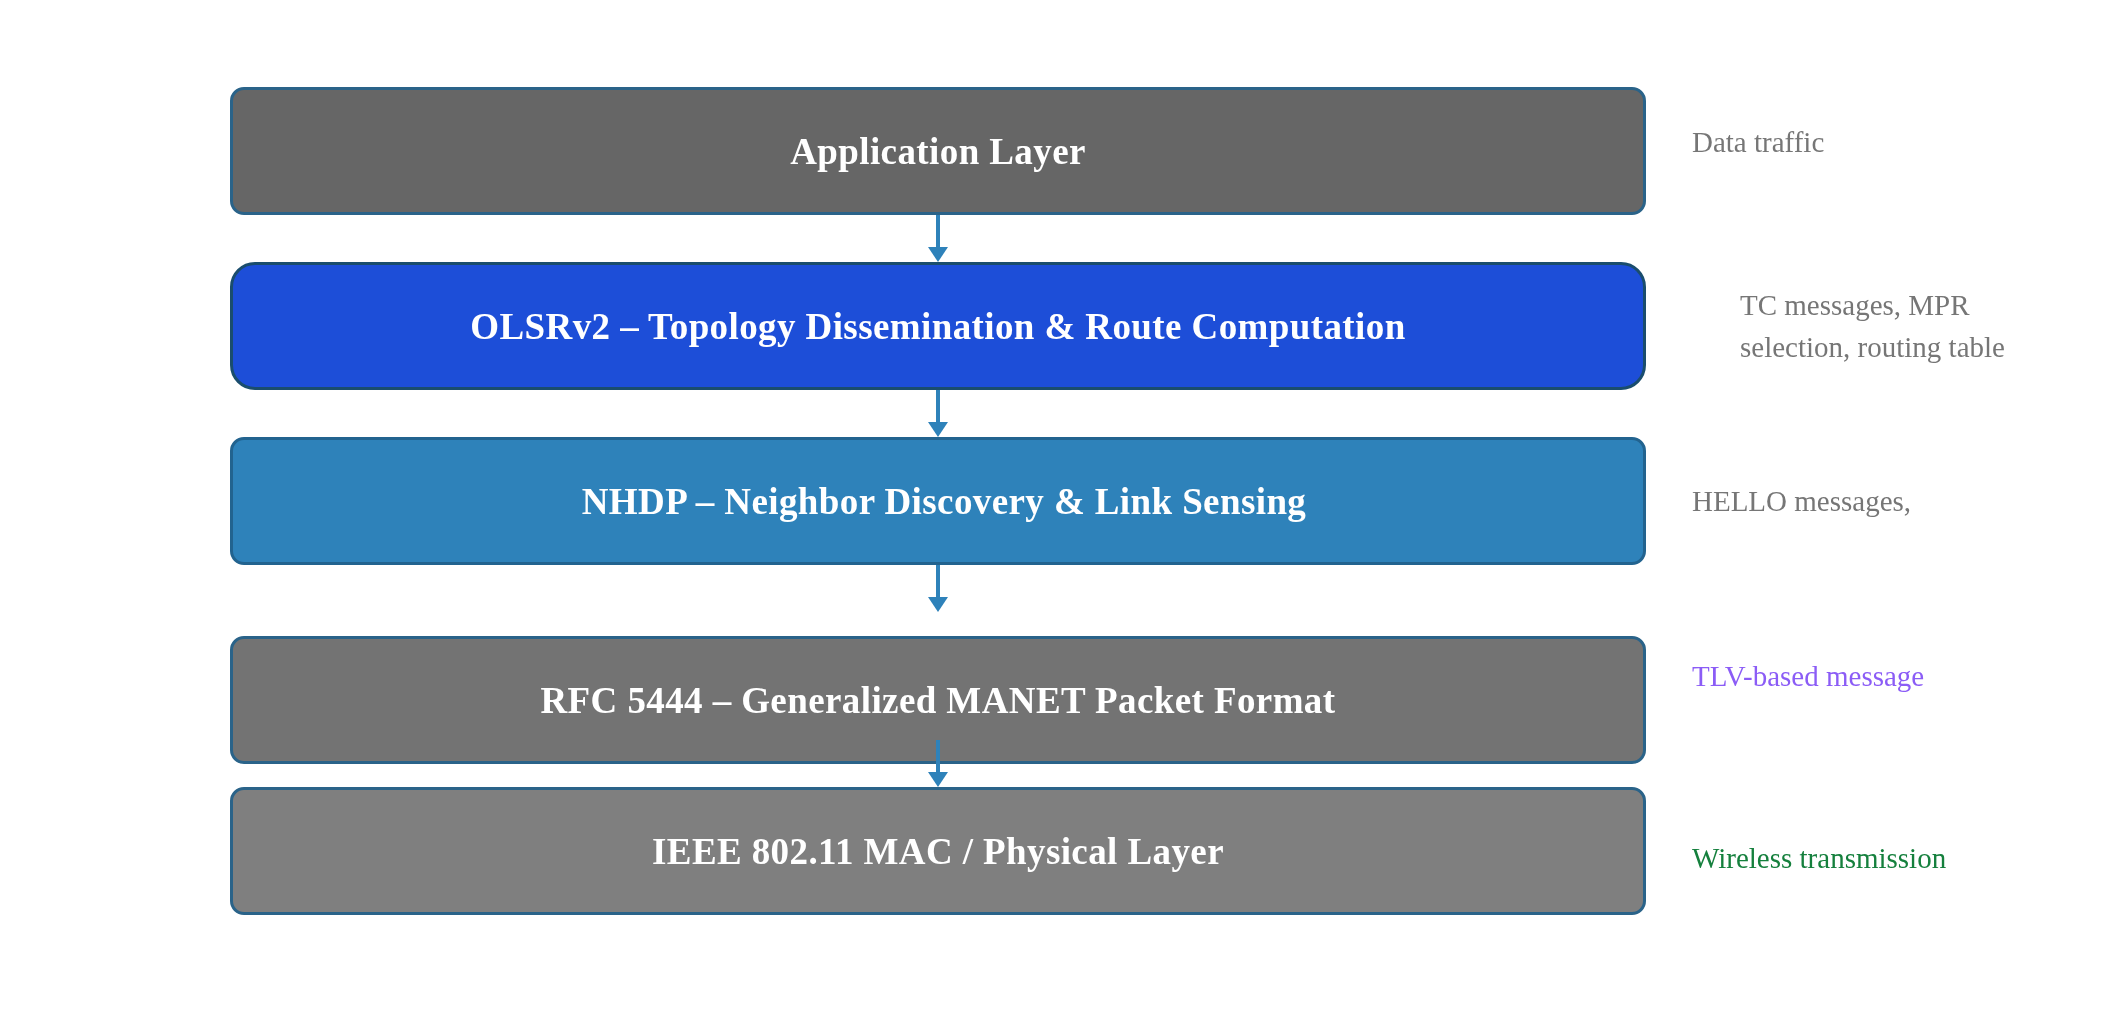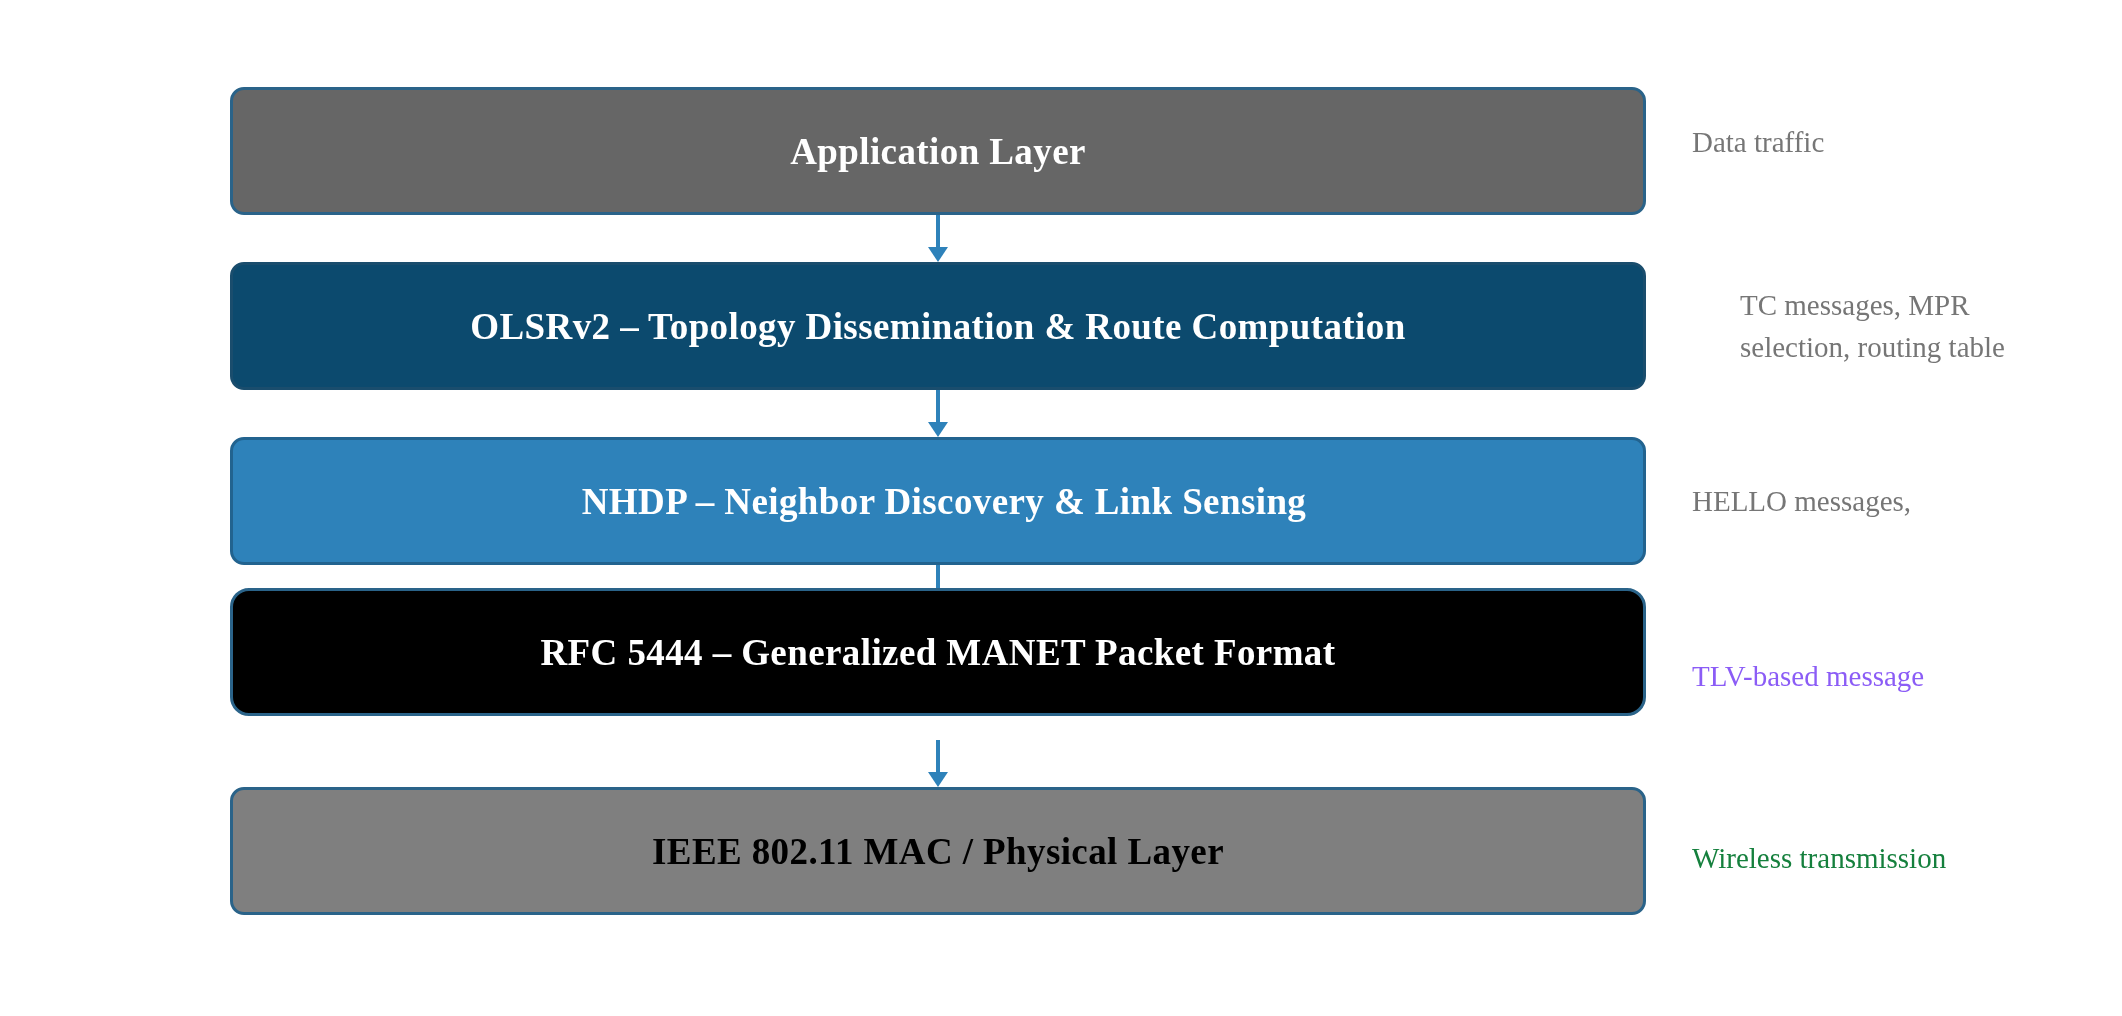--- a/index.html
+++ b/index.html
@@ -56,21 +56,21 @@
   <div class="annot" style="top: 78px; color: rgb(118, 118, 118);">
     <span>Data traffic</span>
     <span></span>
   </div>
 
   <div class="arrow" style="top: 215px; color: rgb(46, 130, 186);">
     <div class="shaft"></div>
     <div class="head"></div>
   </div>
 
-  <div class="layer-box" style="top: 262px; background: #0c4a6e; border-color: rgb(26, 77, 109);">
+  <div class="layer-box" style="top: 262px; background: #1d4ed8; border-color: rgb(26, 77, 109); border-radius: 25px;">
     <span class="layer-label" style="color: rgb(255, 255, 255);">OLSRv2 – Topology Dissemination &amp; Route Computation</span>
   </div>
   <div class="annot" style="top: 262px; color: rgb(118, 118, 118); margin-left: 48px;">
     <span>TC messages, MPR</span>
     <span>selection, routing table</span>
   </div>
 
   <div class="arrow" style="top: 390px; color: rgb(46, 130, 186);">
     <div class="shaft"></div>
     <div class="head"></div>
@@ -81,33 +81,33 @@
   </div>
   <div class="annot" style="top: 437px; color: rgb(118, 118, 118);">
     <span>HELLO messages,</span>
   </div>
 
   <div class="arrow" style="top: 565px; color: rgb(46, 130, 186);">
     <div class="shaft"></div>
     <div class="head"></div>
   </div>
 
-  <div class="layer-box" style="top: 588px; background: #000000; border-color: rgb(42, 99, 137); border-radius: 19px;">
+  <div class="layer-box" style="top: 636px; background: #737373; border-color: rgb(42, 99, 137);">
     <span class="layer-label" style="color: rgb(255, 255, 255);">RFC 5444 – Generalized MANET Packet Format</span>
   </div>
   <div class="annot" style="top: 612px; color: #8b5cf6;">
     <span>TLV-based message</span>
   </div>
 
   <div class="arrow" style="top: 740px; color: rgb(46, 130, 186);">
     <div class="shaft"></div>
     <div class="head"></div>
   </div>
 
   <div class="layer-box" style="top: 787px; background: rgb(127, 127, 127); border-color: rgb(42, 99, 137);">
-    <span class="layer-label" style="color: #000000;">IEEE 802.11 MAC / Physical Layer</span>
+    <span class="layer-label" style="color: #ffffff;">IEEE 802.11 MAC / Physical Layer</span>
   </div>
   <div class="annot" style="top: 751px; color: #15803d; justify-content: flex-end;">
     <span>Wireless transmission</span>
     <span></span>
   </div>
 
 </div>
 
 </body></html>

